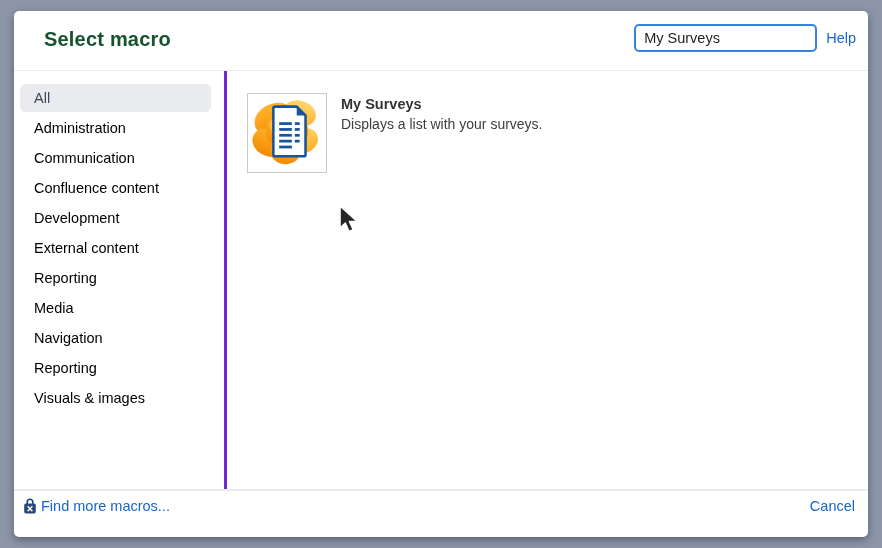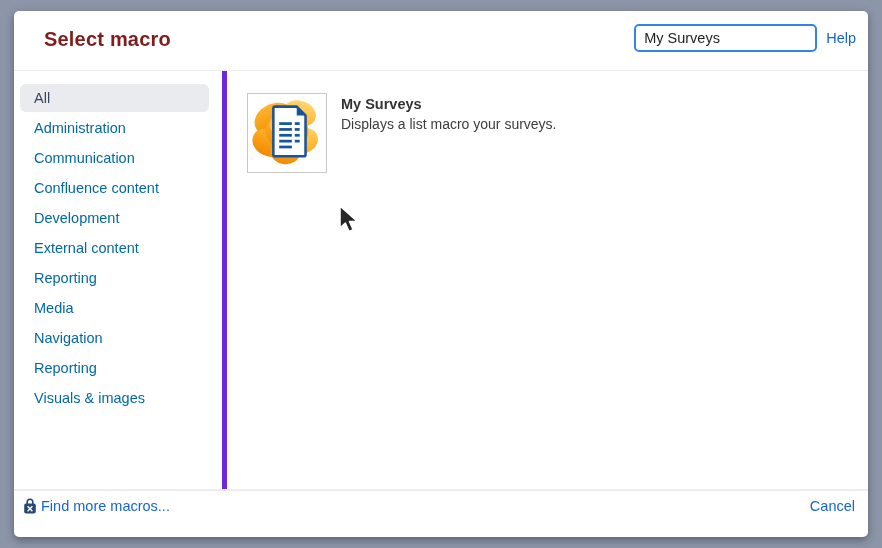--- a/index.html
+++ b/index.html
@@ -12,35 +12,35 @@
   .dialog {
     position:absolute; left:14px; top:11px; width:854px; height:526px;
     background:#ffffff; border-radius:5px;
     box-shadow:0 3px 8px rgba(25,30,45,0.45);
     display:flex; flex-direction:column;
   }
   
   .dlg-header { position:relative; height:60px; border-bottom:1px solid #ebebf0; flex:0 0 auto; }
   .dlg-title {
     position:absolute; left:30px; top:17px;
-    font-size:20px; font-weight:700; color:#7f1d1d; letter-spacing:0.2px;
+    font-size:20px; font-weight:700; color:#14532d; letter-spacing:0.2px;
   }
   .header-right { position:absolute; right:12px; top:13px; display:flex; align-items:center; gap:9px; }
   .search-input {
     width:183px; height:28px; border:2px solid #3584e4; border-radius:5px;
     padding:0 8px; font-size:14.5px; color:#1f1f1f; outline:none;
     font-family:"Liberation Sans", sans-serif; background:#fff;
   }
   a.link { color:#1665d2; text-decoration:none; font-size:14.5px; cursor:pointer;text-align:center; }
   
   .dlg-body { display:flex; flex:1 1 auto; min-height:0; }
-  .sidebar { width:213px; flex:0 0 auto; border-right:5px solid #6d28d9; padding-top:13px; }
+  .sidebar { width:213px; flex:0 0 auto; border-right:3px solid #6d28d9; padding-top:13px; }
   .sidebar-item {
     margin:0 13px 2px 6px; padding:5px 6px 5px 14px;
-    font-size:14.5px; line-height:18px; color:#0369a1;
+    font-size:14.5px; line-height:18px; color:#000000;
     border-radius:6px; cursor:pointer; white-space:nowrap;
   }
   .sidebar-item.selected { background:#eaebee; color:#39465f; }
   .main { flex:1 1 auto; padding:22px 20px; display:flex; align-items:flex-start; gap:14px; }
   .macro-icon-box {
     width:80px; height:80px; flex:0 0 auto;
     border:1px solid #c9c9c9; background:#fff;
     display:flex; align-items:center; justify-content:center;
   }
   .macro-info { padding-top:3px; }
@@ -118,21 +118,21 @@
             <rect x="32" y="43" width="13" height="2.8" fill="#17549e"></rect>
               <rect x="48" y="43" width="5" height="2.8" fill="#17549e"></rect>
             <rect x="32" y="49" width="13" height="2.8" fill="#17549e"></rect>
               <rect x="48" y="49" width="5" height="2.8" fill="#17549e"></rect>
             <rect x="32" y="55" width="13" height="2.8" fill="#17549e"></rect>
           </svg>
         </span>
       </div>
       <div class="macro-info">
         <div class="macro-title">My Surveys</div>
-        <div class="macro-desc">Displays a list macro your surveys.</div>
+        <div class="macro-desc">Displays a list with your surveys.</div>
       </div>
     </div>
 
   </div>
 
   <div class="dlg-footer">
     <div class="footer-left">
       <span style="display:inline-flex;">
         <svg width="14" height="17" viewBox="0 0 14 17">
           <path d="M4.2 6 v-2 a2.8 2.8 0 0 1 5.6 0 v2" fill="none" stroke="#25477a" stroke-width="1.6"></path>

